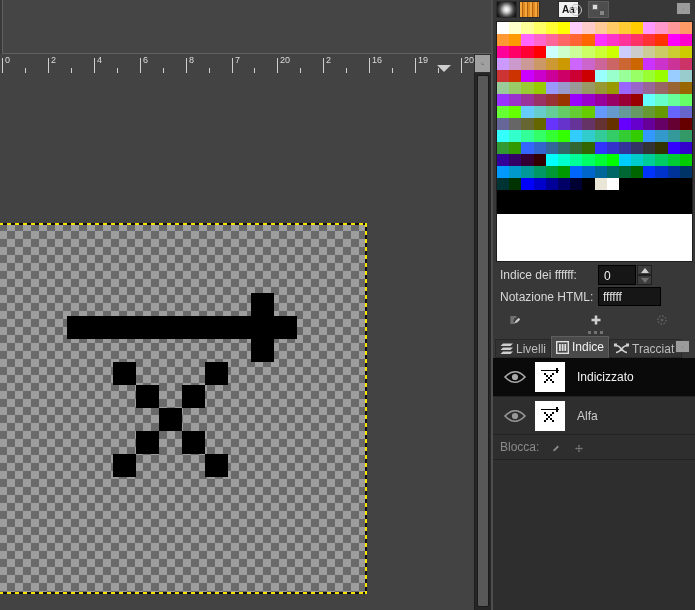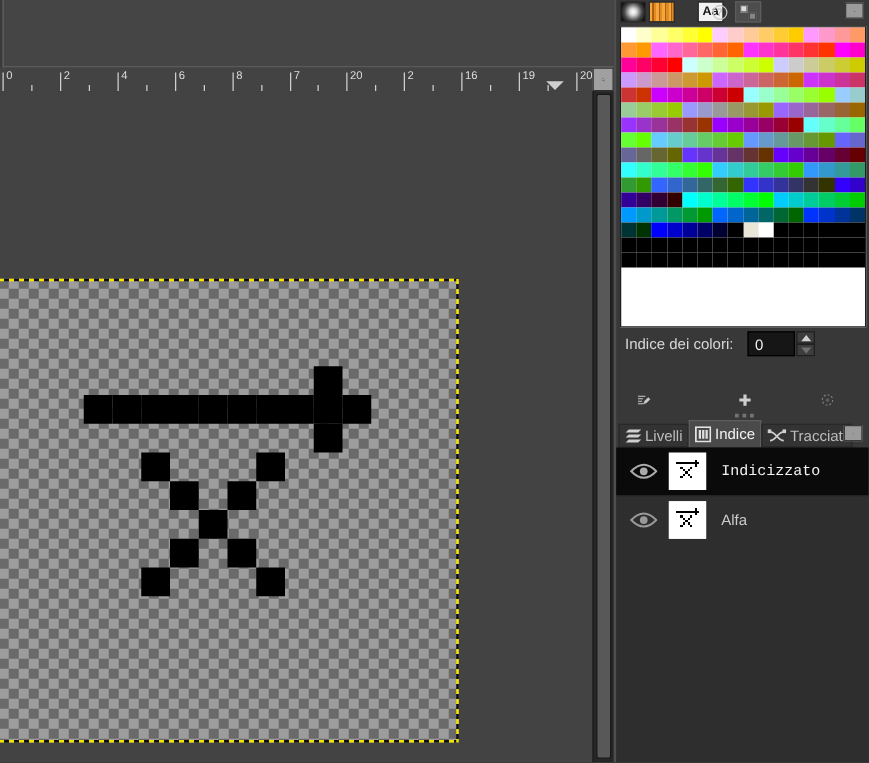--- a/index.html
+++ b/index.html
@@ -76,21 +76,21 @@
   .dlg-tabs{position:absolute;left:0;top:335px;width:100%;height:23px;}
   .dtab2{position:absolute;display:flex;align-items:center;gap:3px;font-size:12px;padding:0 4px;
          background:#333333;border:1px solid #282828;color:#bdbdbd;top:4px;height:19px;}
   .dtab2.active{background:#4a4a4a;border-color:#5e5e5e;border-bottom-color:#4a4a4a;color:#f2f2f2;top:1px;height:22px;}
   .chan-list{position:absolute;left:0;top:358px;width:100%;height:252px;background:#2e2e2e;}
   .chan-row{position:absolute;left:0;width:100%;height:38px;}
   .chan-row.sel{background:#0a0a0a;}
   .chan-row .eye{position:absolute;left:11px;top:12px;}
   .thumb{position:absolute;left:42px;top:4px;width:30px;height:30px;background:#ffffff;}
   .chan-name{position:absolute;left:84px;top:0;line-height:38px;font-size:12px;color:#cccccc;}
-  .chan-row.sel .chan-name{color:#f2f2f2;font-family:Liberation Mono, monospace;}
+  .chan-row.sel .chan-name{color:#f2f2f2;}
   .lock-row{position:absolute;left:0;top:76px;width:100%;height:26px;background:#2e2e2e;border-top:1px solid #232323;border-bottom:1px solid #232323;}
   .lock-label{position:absolute;left:7px;top:0;line-height:25px;font-size:12px;color:#8a8a8a;}
   .lock-btn{position:absolute;top:3px;width:20px;height:20px;display:flex;align-items:center;justify-content:center;background:transparent;border:none;}
 </style>
 </head>
 <body>
 
 <div class="app">
 
   <div class="top-empty"></div>
@@ -455,32 +455,36 @@
           <div class="pal-cell" style="background: rgb(0, 0, 0);"></div>
           <div class="pal-cell" style="background: rgb(0, 0, 0);"></div>
           <div class="pal-cell" style="background: rgb(0, 0, 0);"></div>
           <div class="pal-cell" style="background: rgb(0, 0, 0);"></div>
           <div class="pal-cell" style="background: rgb(0, 0, 0);"></div>
           <div class="pal-cell" style="background: rgb(0, 0, 0);"></div>
         </div>
     </div>
 
     <div class="idx-row">
-      <span class="row-label">Indice dei colori:</span>
+      <span class="row-label">Indice dei ffffff:</span>
       <input class="spinbox" value="0" style="">
       <div class="spin-arrows">
         <button class="spin-up">
             <i class="tri-up"></i>
           </button>
         <button class="spin-down">
             <i class="tri-down"></i>
           </button>
       </div>
     </div>
 
+    <div class="html-row">
+      <span class="row-label">Notazione HTML:</span>
+      <input class="entry" value="ffffff" style="">
+    </div>
 
     <div class="pal-btns">
       <button class="flat-btn" style="left:10px">
         <svg width="18" height="16" viewBox="0 0 18 16">
           <path d="M2 3.5h9M2 6.5h6M2 9.5h5M2 12.5h7" stroke="#c9c9c9" stroke-width="1.2"></path>
           <path d="M8.5 13l1.3-3.8 4.6-4.6 2.5 2.5-4.6 4.6z" fill="#c9c9c9"></path>
         </svg>
       </button>
       <button class="flat-btn" style="left:91px">
         <svg width="16" height="16" viewBox="0 0 16 16">
@@ -594,15 +598,32 @@
               <rect x="6" y="7" width="1" height="1" fill="#000000"></rect>
               <rect x="8" y="7" width="1" height="1" fill="#000000"></rect>
               <rect x="7" y="8" width="1" height="1" fill="#000000"></rect>
               <rect x="6" y="9" width="1" height="1" fill="#000000"></rect>
               <rect x="8" y="9" width="1" height="1" fill="#000000"></rect>
               <rect x="5" y="10" width="1" height="1" fill="#000000"></rect>
               <rect x="9" y="10" width="1" height="1" fill="#000000"></rect>
             </svg></span>
         <span class="chan-name">Alfa</span>
       </div>
+      <div class="lock-row">
+        <span class="lock-label">Blocca:</span>
+        <button class="lock-btn" style="left:53px">
+          <svg width="15" height="15" viewBox="0 0 15 15">
+            <path d="M2 13l1.2-3.6 7.3-7.3 2.4 2.4-7.3 7.3z" fill="#8d8d8d"></path>
+          </svg>
+        </button>
+        <button class="lock-btn" style="left:76px">
+          <svg width="17" height="17" viewBox="0 0 18 18">
+            <path d="M9 0.5l2.6 3.2H6.4z" fill="#8d8d8d"></path>
+            <path d="M9 17.5l2.6-3.2H6.4z" fill="#8d8d8d"></path>
+            <path d="M0.5 9l3.2-2.6v5.2z" fill="#8d8d8d"></path>
+            <path d="M17.5 9l-3.2-2.6v5.2z" fill="#8d8d8d"></path>
+            <path d="M9 3.5v11M3.5 9h11" stroke="#8d8d8d" stroke-width="1.6" fill="none"></path>
+          </svg>
+        </button>
+      </div>
     </div>
   </div>
 </div>
 
 </body></html>

